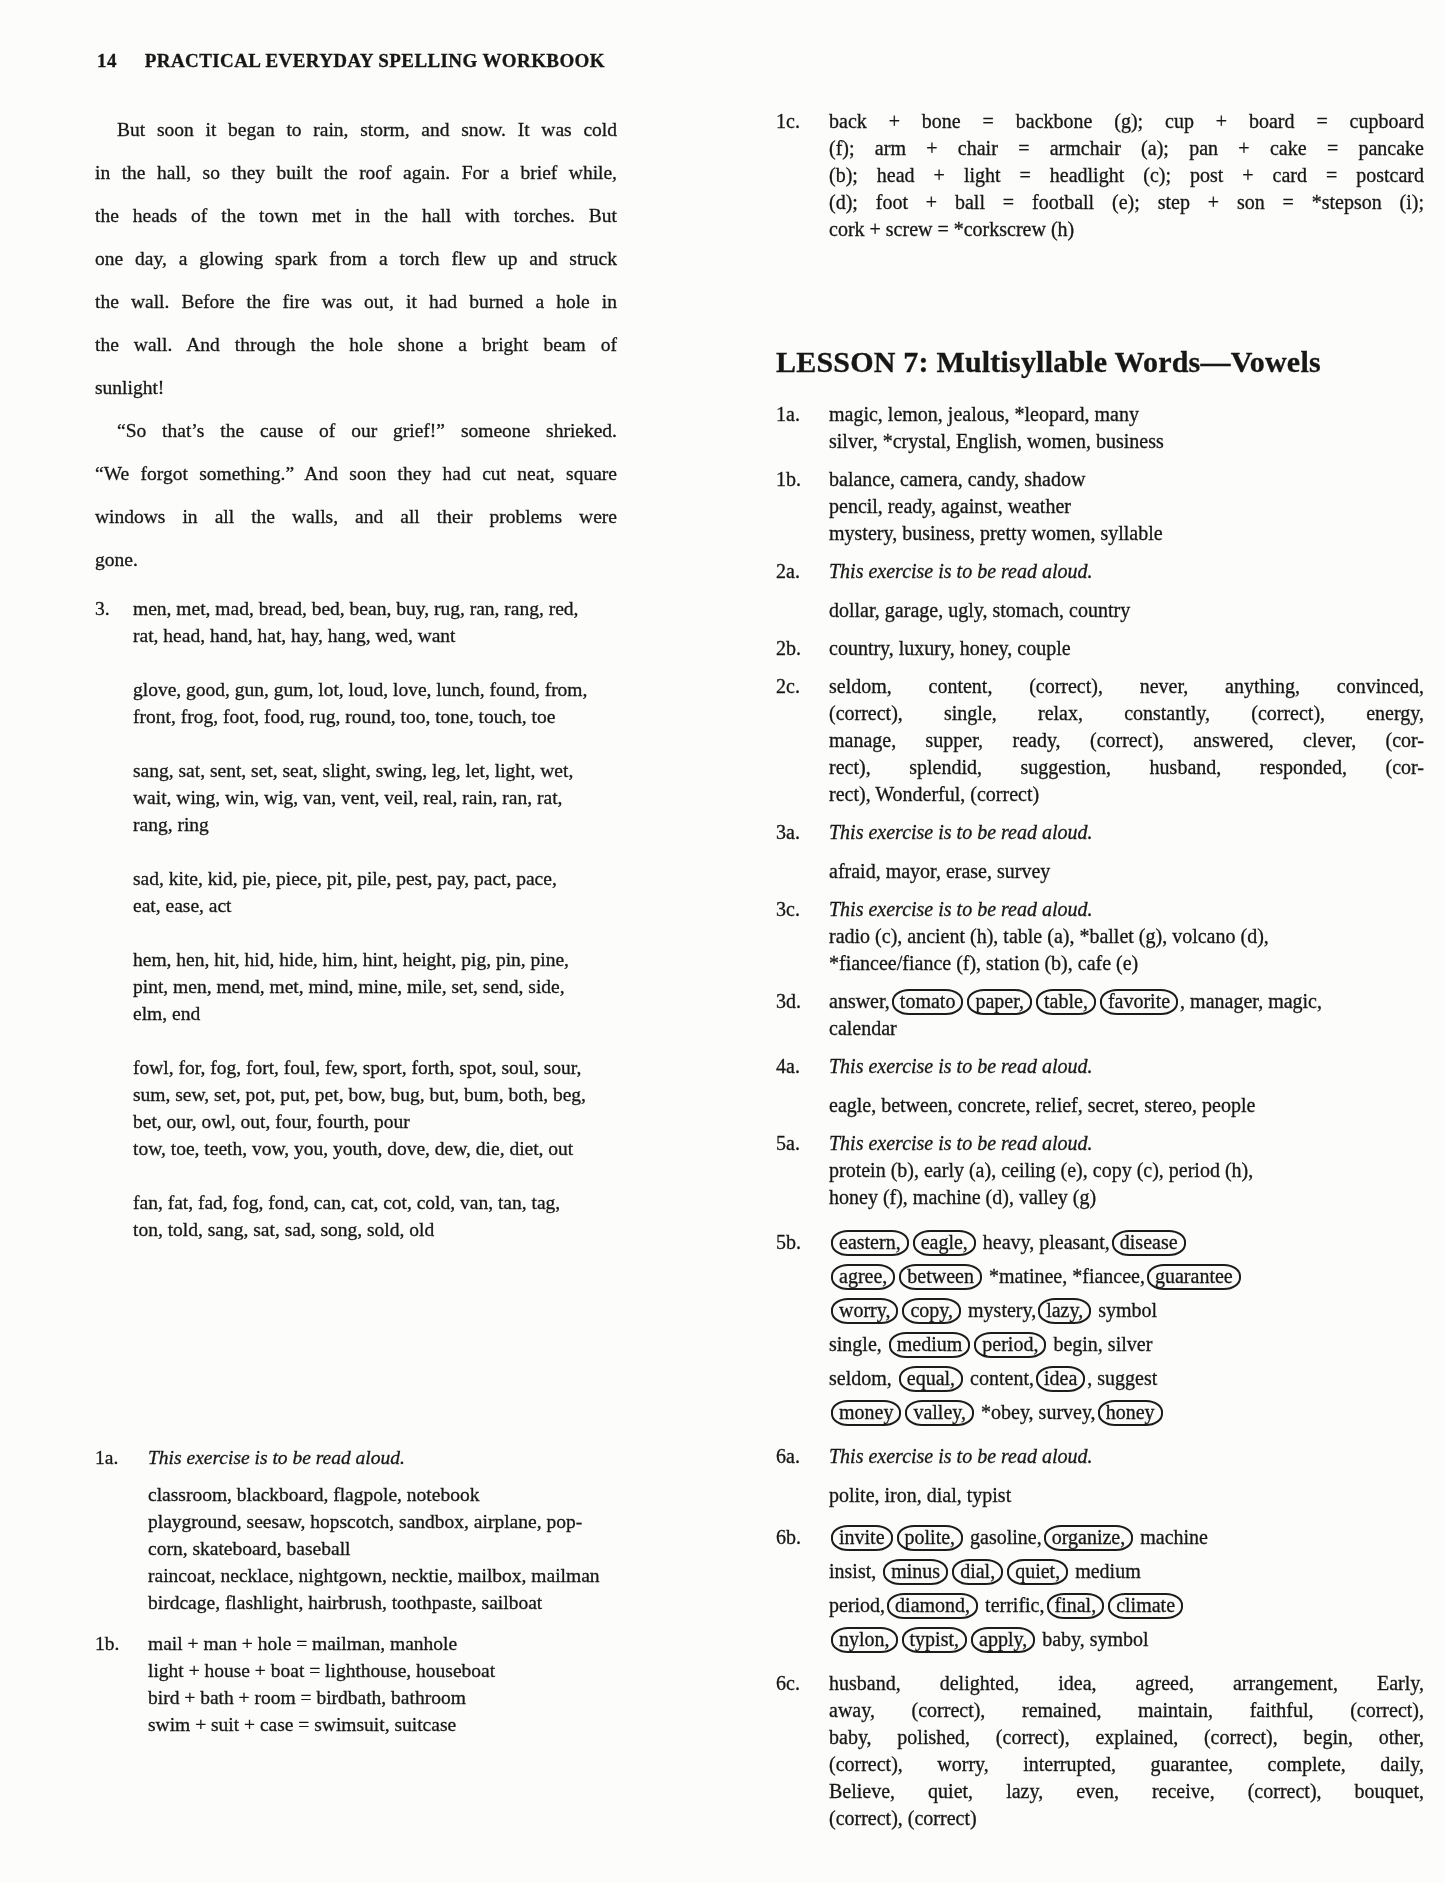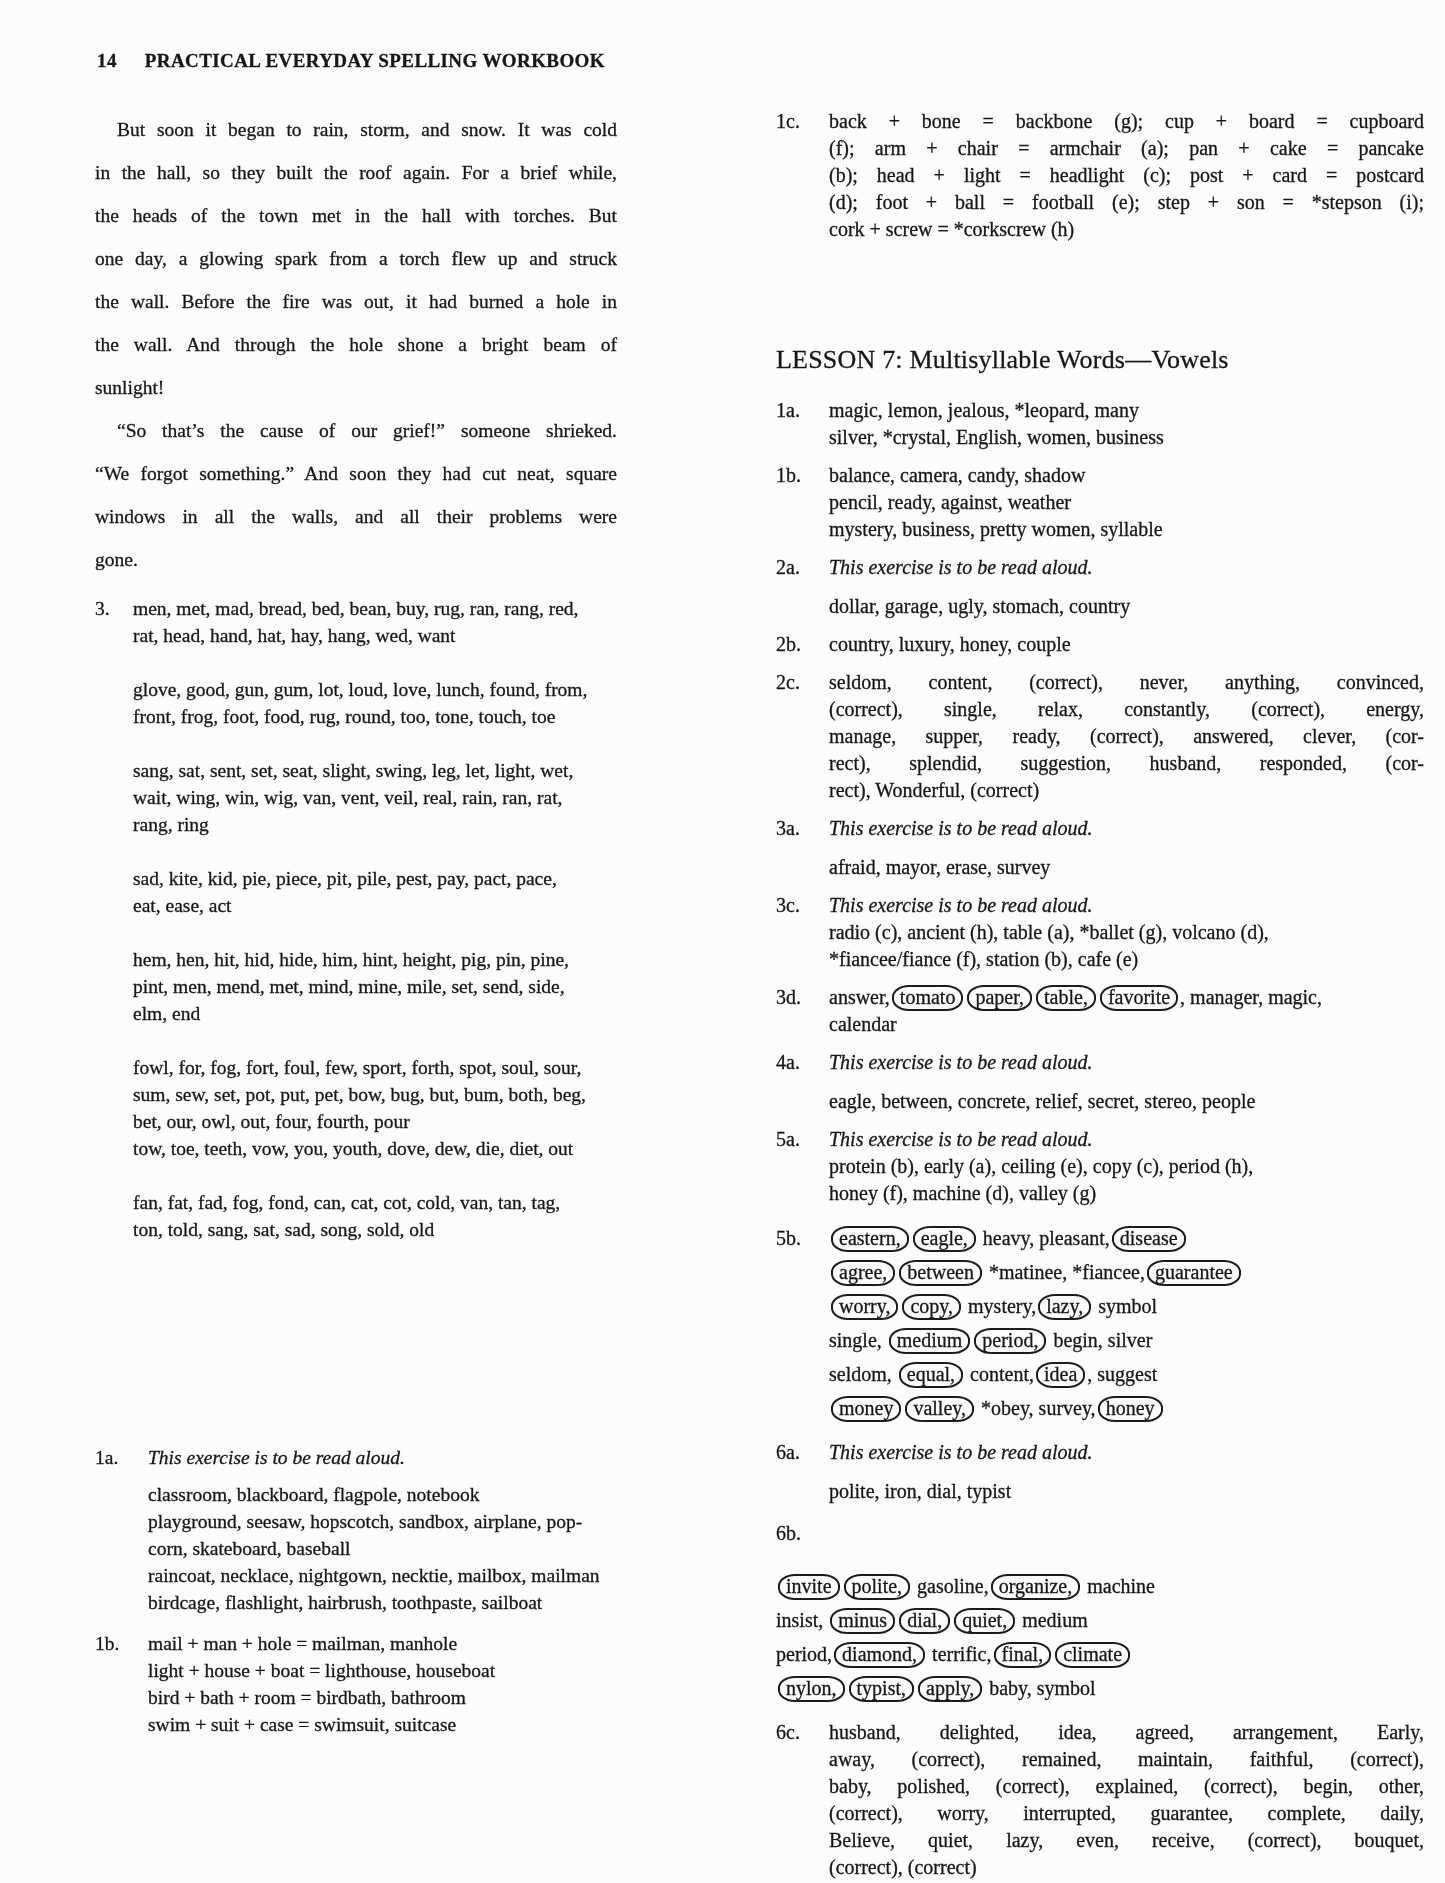--- a/index.html
+++ b/index.html
@@ -17,21 +17,21 @@
   .lab{flex:0 0 53px;line-height:27px;font-weight:normal;}
   .block.lh-oval .lab{line-height:34px;}
   .body{flex:1 1 auto;min-width:0;}
   .line{line-height:27px;white-space:nowrap;}
   .lh-para .line{line-height:43px;}
   .lh-oval .line{line-height:34px;}
   .vgap{height:27px;}
   .jl{text-align:justify;text-align-last:justify;}
   .ind{text-indent:22px;}
   .instr{font-style:italic;}
-  .lesson-heading{font-size:26px;font-weight:normal;letter-spacing:.2px;white-space:nowrap;}
+  .lesson-heading{font-size:30px;font-weight:bold;letter-spacing:.2px;white-space:nowrap;}
   .circ{
     display:inline-block;border:2.6px solid #1c1c1c;border-radius:17px/12px;
     padding:0 6px 1px 6px;margin:0 2px;line-height:1.05;
   }
 </style>
 </head>
 <body>
 
 <div class="page">
   <div class="header">
@@ -207,21 +207,21 @@
           <div class="line"><span class="circ">money</span><span class="circ">valley,</span><span> *obey, survey,</span><span class="circ">honey</span></div>
         </div>
       </div>
       <div class="block">
         <div class="lab">6a.</div>
         <div class="body">
           <div class="line instr" style="margin-bottom: 12px;">This exercise is to be read aloud.</div>
           <div class="line">polite, iron, dial, typist</div>
         </div>
       </div>
-      <div class="block lh-oval" style="margin-bottom: 14px; flex-direction: column;">
+      <div class="block lh-oval" style="margin-bottom: 14px;">
         <div class="lab">6b.</div>
         <div class="body">
           <div class="line"><span class="circ">invite</span><span class="circ">polite,</span><span> gasoline,</span><span class="circ">organize,</span><span> machine</span></div>
           <div class="line"><span>insist, </span><span class="circ">minus</span><span class="circ">dial,</span><span class="circ">quiet,</span><span> medium</span></div>
           <div class="line"><span>period,</span><span class="circ">diamond,</span><span> terrific,</span><span class="circ">final,</span><span class="circ">climate</span></div>
           <div class="line"><span class="circ">nylon,</span><span class="circ">typist,</span><span class="circ">apply,</span><span> baby, symbol</span></div>
         </div>
       </div>
       <div class="block">
         <div class="lab">6c.</div>

